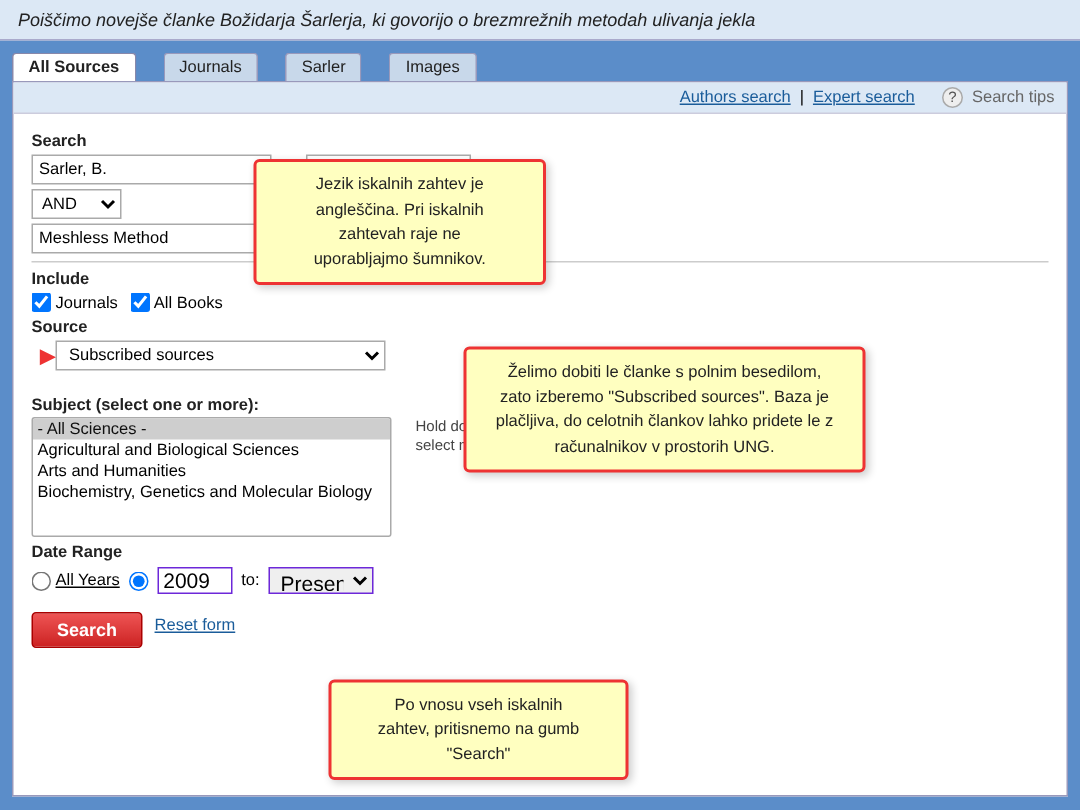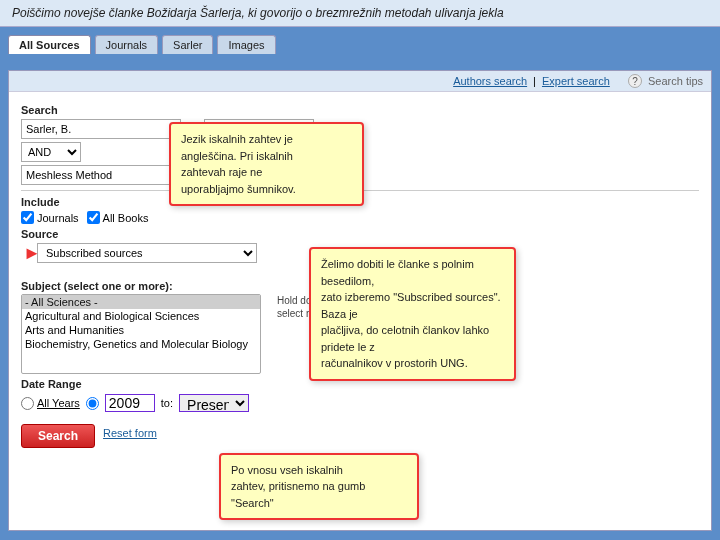--- a/index.html
+++ b/index.html
@@ -27,22 +27,22 @@
       display: flex;
       flex-direction: column;
       height: calc(540px - 32px);
       padding: 4px 8px;
     }
 
     
     .tabs-row {
       display: flex;
       align-items: flex-end;
-      gap: 4px;
-      margin-bottom: 16px;
+      gap: 18px;
+      margin-bottom: 0;
       padding-top: 4px;
     }
 
     .tab {
       padding: 3px 10px;
       background: #c8d8ea;
       border: 1px solid #99b;
       border-bottom: none;
       cursor: pointer;
       font-size: 11px;
@@ -265,35 +265,36 @@
 
     
     .tooltip-box {
       position: absolute;
       background: #ffffc0;
       border: 2px solid #e33;
       border-radius: 4px;
       padding: 7px 10px;
       font-size: 11px;
       color: #222;
+      text-align: center;
       z-index: 10;
       line-height: 1.5;
       box-shadow: 2px 2px 6px rgba(0,0,0,0.2);
     }
 
     .tooltip-box1 {
       top: 30px;
       left: 160px;
       width: 195px;
     }
 
     .tooltip-box2 {
       top: 155px;
       left: 300px;
-      width: 207px;
+      width: 268px;
     }
 
     .tooltip-box3 {
       bottom: 10px;
       left: 210px;
       width: 200px;
     }
 
     
     .subject-row {

